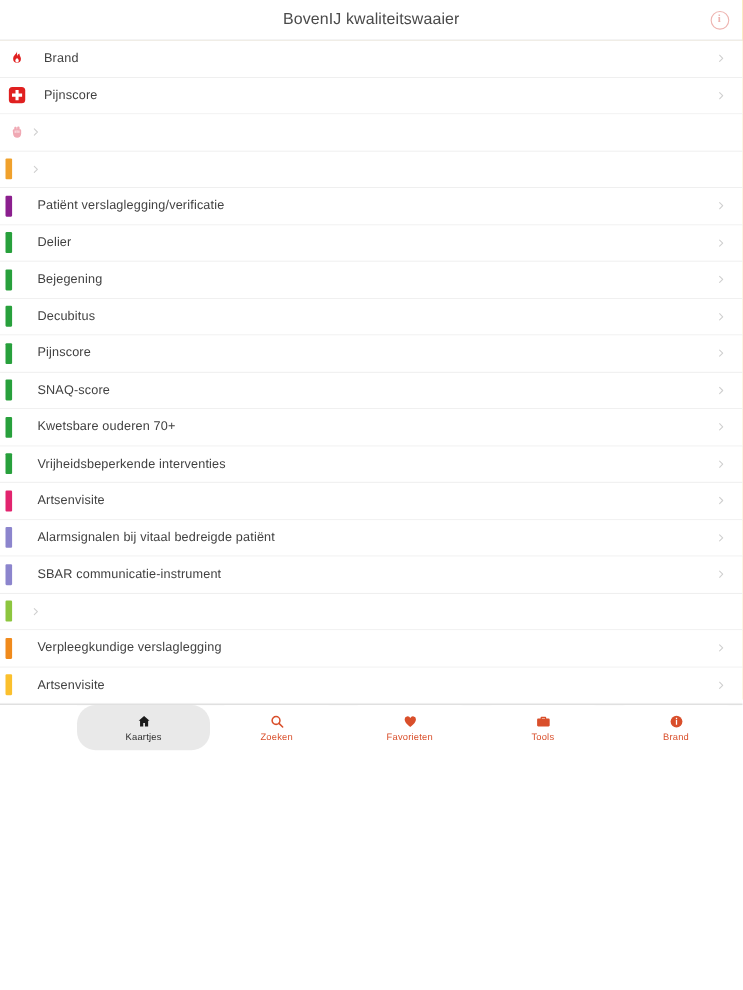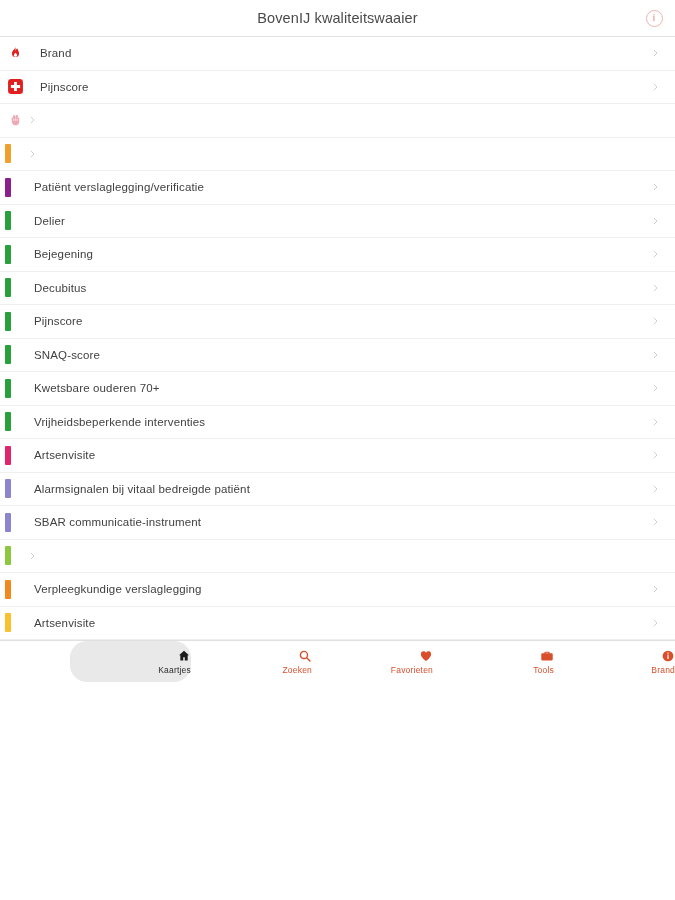--- a/index.html
+++ b/index.html
@@ -149,21 +149,21 @@
     align-items: stretch;
     background: #ffffff;
     border-top: 1px solid #e0e0e0;
     box-sizing: border-box;
   }
   .tabbar-pad { width: 70px; min-width: 70px; background:#ffffff; }
   .tab {
     flex: 1;
     display: flex;
     flex-direction: column;
-    align-items: flex-end;
+    align-items: center;
     justify-content: center;
     gap: 2px;
     cursor: pointer;
     background: #ffffff;
     box-sizing: border-box;
     border-radius: 17px;
   }
   .tab.selected {
     background: #e9e9e9;
   }

